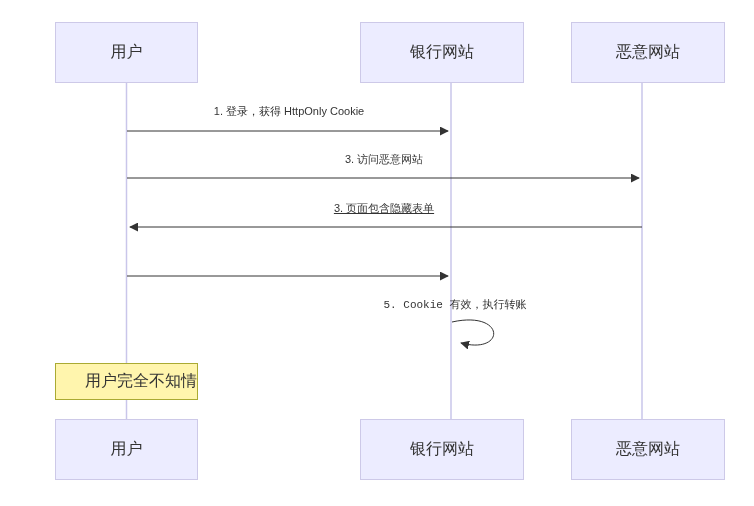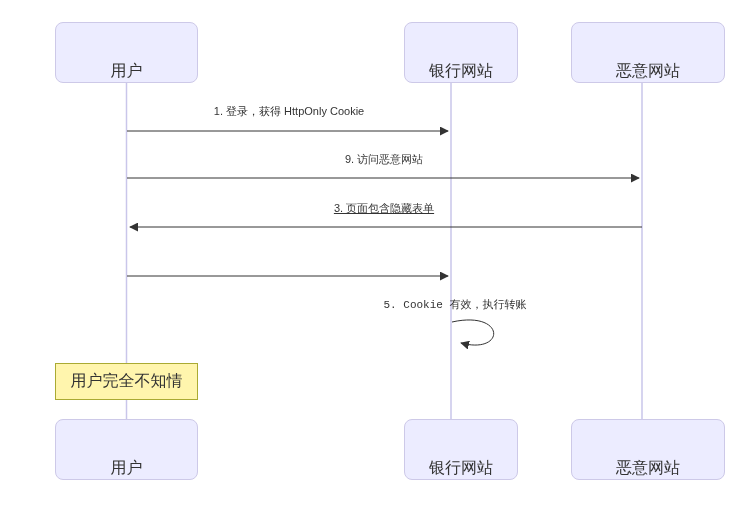--- a/index.html
+++ b/index.html
@@ -30,32 +30,32 @@
     stroke: #333333;
     stroke-width: 1;
     fill: none;
   }
   .actor {
     position: absolute;
     height: 61px;
     box-sizing: border-box;
     background: #ececff;
     border: 1px solid #cdc9e8;
-    border-radius: 8px;
+    border-radius: 0;
     display: flex;
-    align-items: flex-end;
+    align-items: center;
     justify-content: center;
     font-size: 16px;
     color: #333333;
     z-index: 2;
   }
   .actor.top-row { top: 22px; }
   .actor.bottom-row { top: 419px; }
   .actor.pos-user { left: 55px; width: 143px; }
-  .actor.pos-bank { left: 404px; width: 114px; }
+  .actor.pos-bank { left: 360px; width: 164px; }
   .actor.pos-evil { left: 571px; width: 154px; }
   .msg-label {
     position: absolute;
     transform: translateX(-50%);
     white-space: nowrap;
     font-size: 11px;
     color: #333333;
     z-index: 1;
   }
   .msg-label.m1 { left: 289px; top: 104px; }
@@ -67,21 +67,21 @@
     position: absolute;
     left: 55px;
     top: 363px;
     width: 143px;
     height: 37px;
     box-sizing: border-box;
     background: #fff5ad;
     border: 1px solid #aaaa33;
     display: flex;
     align-items: center;
-    justify-content: center;
+    justify-content: flex-end;
     font-size: 16px;
     color: #333333;
     z-index: 2;
   }
 </style>
 </head>
 <body>
 
 <div class="diagram">
 
@@ -107,21 +107,21 @@
     <span>用户</span>
   </div>
   <div class="actor top-row pos-bank">
     <span>银行网站</span>
   </div>
   <div class="actor top-row pos-evil">
     <span>恶意网站</span>
   </div>
 
   <div class="msg-label m1">1. 登录，获得 HttpOnly Cookie</div>
-  <div class="msg-label m2">9. 访问恶意网站</div>
+  <div class="msg-label m2">3. 访问恶意网站</div>
   <div class="msg-label m3">3. 页面包含隐藏表单</div>
   <div class="msg-label m5">5. Cookie 有效，执行转账</div>
 
   <div class="note">
     <span>用户完全不知情</span>
   </div>
 
   <div class="actor bottom-row pos-user">
     <span>用户</span>
   </div>

